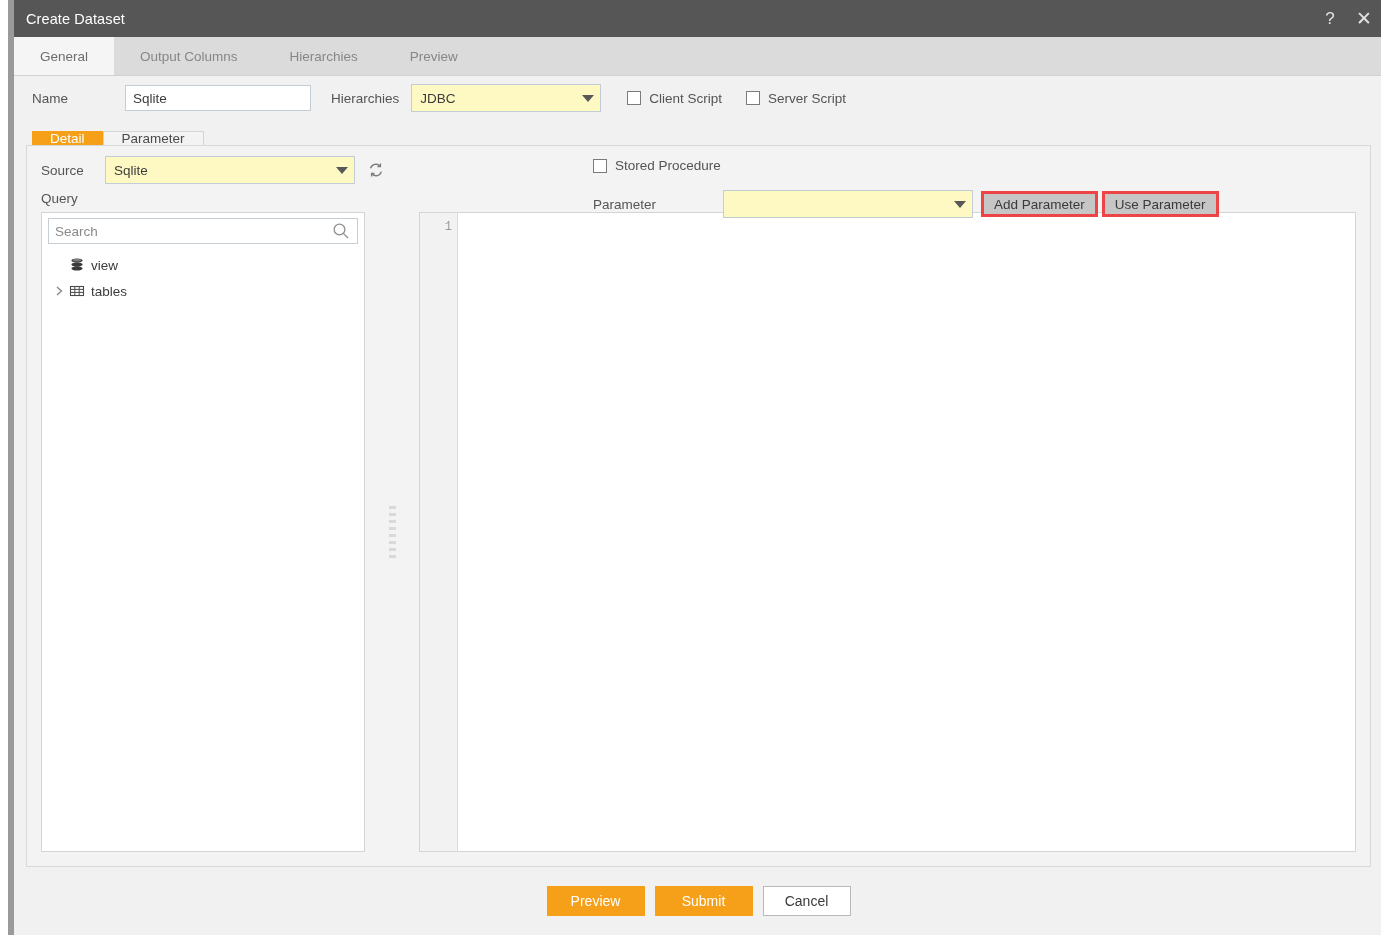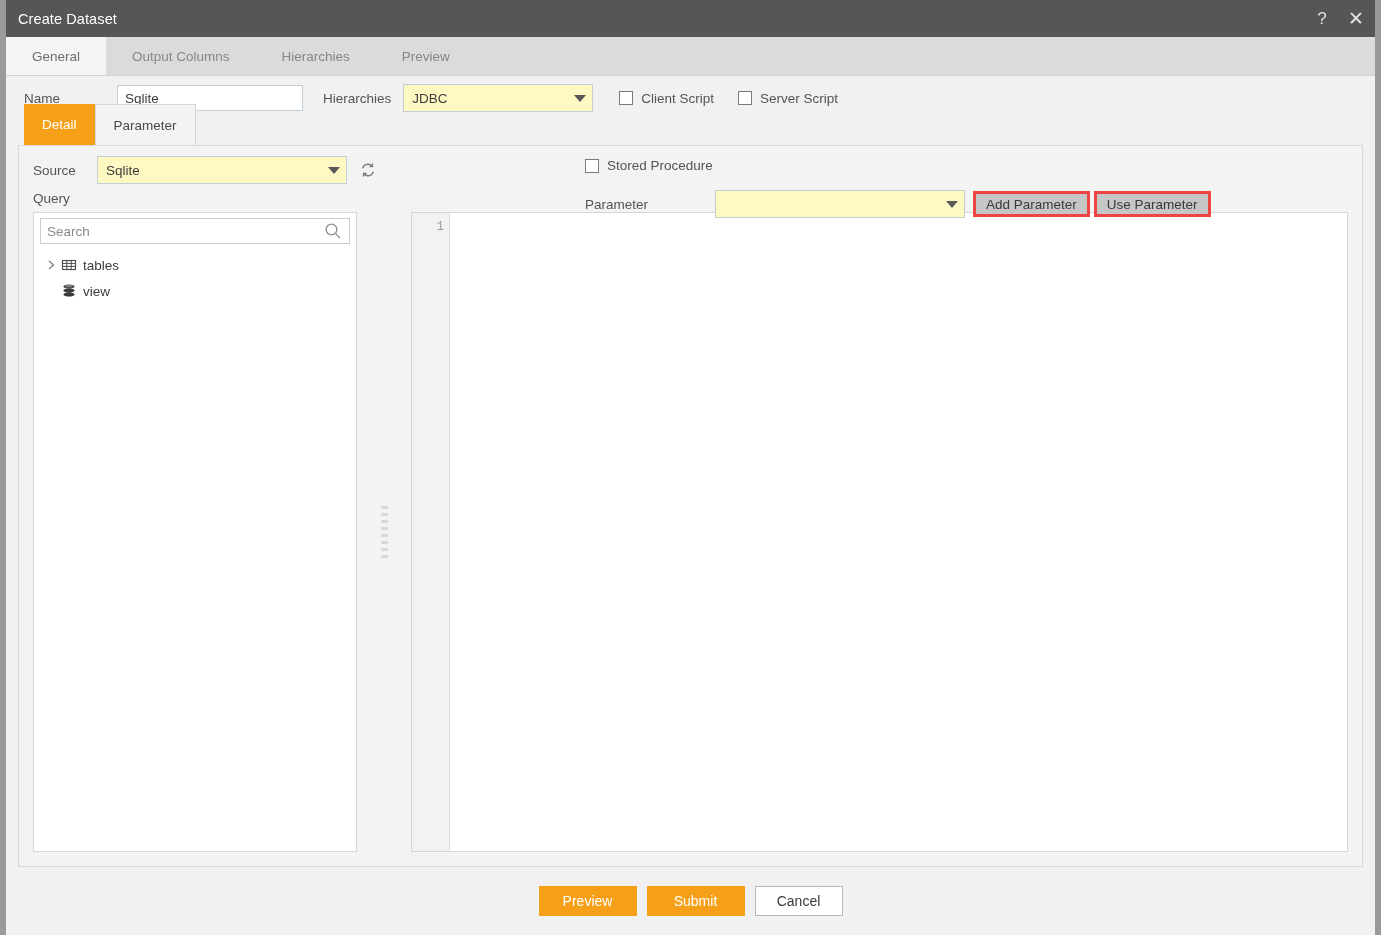--- a/index.html
+++ b/index.html
@@ -15,20 +15,21 @@
     color: #3c3c3c;
     overflow: hidden;
     position: relative;
   }
 
   
   #page {
     position: absolute;
     inset: 0;
     background: #f1f1f1;
+    margin-left: 8px;
   }
   .edge-strip {
     position: absolute;
     top: 0;
     bottom: 0;
     width: 6px;
     background: #9a9a9a;
   }
   .edge-strip.left  { left: 0; }
   .edge-strip.right { right: 0; }
@@ -191,21 +192,21 @@
   
   .subtabs {
     display: flex;
     align-items: flex-end;
     height: 25px;
     flex: 0 0 auto;
     padding-left: 6px;
     box-sizing: border-box;
   }
   .subtab {
-    height: 41px;
+    height: 14px;
     display: flex;
     align-items: center;
     justify-content: center;
     padding: 0 18px;
     font-size: 13.5px;
     cursor: pointer;
     user-select: none;
     box-sizing: border-box;
     white-space: nowrap;
   }
@@ -555,52 +556,52 @@
               <input placeholder="Search" style="">
               <span class="search-icon">
                 <svg viewBox="0 0 20 20" width="20" height="20" aria-hidden="true">
                   <circle cx="8.5" cy="8.5" r="5.4" fill="none" stroke="#8e8e8e" stroke-width="1.3"></circle>
                   <line x1="12.6" y1="12.6" x2="17" y2="17" stroke="#8e8e8e" stroke-width="1.3"></line>
                 </svg>
               </span>
             </div>
 
             <div class="tree">
+
+              <div class="tree-node">
+                <span class="chev-space"></span>
+                <span class="nicon">
+                  <svg viewBox="0 0 16 16" width="16" height="16" aria-hidden="true">
+                    <ellipse cx="8" cy="3.6" rx="5.6" ry="2.1" fill="#3a3a3a"></ellipse>
+                    <ellipse cx="8" cy="7.6" rx="5.6" ry="2.1" fill="#3a3a3a"></ellipse>
+                    <ellipse cx="8" cy="11.4" rx="5.6" ry="2.1" fill="#3a3a3a"></ellipse>
+                    <ellipse cx="8" cy="3.2" rx="4.2" ry="1.2" fill="#ffffff" opacity="0.35"></ellipse>
+                  </svg>
+                </span>
+                <span class="nlabel">view</span>
+              </div>
 
               <div class="tree-node">
                 <span class="chev">
                   <svg viewBox="0 0 14 14" width="14" height="14" aria-hidden="true">
                     <path d="M5 3 L9.5 7 L5 11" fill="none" stroke="#8a8a8a" stroke-width="1.4"></path>
                   </svg>
                 </span>
                 <span class="nicon">
                   <svg viewBox="0 0 16 16" width="16" height="16" aria-hidden="true">
                     <rect x="1.5" y="3.5" width="13" height="9" fill="none" stroke="#4a4a4a" stroke-width="1.1"></rect>
                     <line x1="1.5" y1="6.4" x2="14.5" y2="6.4" stroke="#4a4a4a" stroke-width="1"></line>
                     <line x1="1.5" y1="9.4" x2="14.5" y2="9.4" stroke="#4a4a4a" stroke-width="1"></line>
                     <line x1="5.8" y1="3.5" x2="5.8" y2="12.5" stroke="#4a4a4a" stroke-width="1"></line>
                     <line x1="10.2" y1="3.5" x2="10.2" y2="12.5" stroke="#4a4a4a" stroke-width="1"></line>
                   </svg>
                 </span>
                 <span class="nlabel">tables</span>
               </div>
 
-              <div class="tree-node">
-                <span class="chev-space"></span>
-                <span class="nicon">
-                  <svg viewBox="0 0 16 16" width="16" height="16" aria-hidden="true">
-                    <ellipse cx="8" cy="3.6" rx="5.6" ry="2.1" fill="#3a3a3a"></ellipse>
-                    <ellipse cx="8" cy="7.6" rx="5.6" ry="2.1" fill="#3a3a3a"></ellipse>
-                    <ellipse cx="8" cy="11.4" rx="5.6" ry="2.1" fill="#3a3a3a"></ellipse>
-                    <ellipse cx="8" cy="3.2" rx="4.2" ry="1.2" fill="#ffffff" opacity="0.35"></ellipse>
-                  </svg>
-                </span>
-                <span class="nlabel">view</span>
-              </div>
-
             </div>
           </div>
 
           <div class="splitter">
             <div class="grip"></div>
           </div>
 
           <div class="editor">
             <div class="gutter">
               <div class="lnum">1</div>

